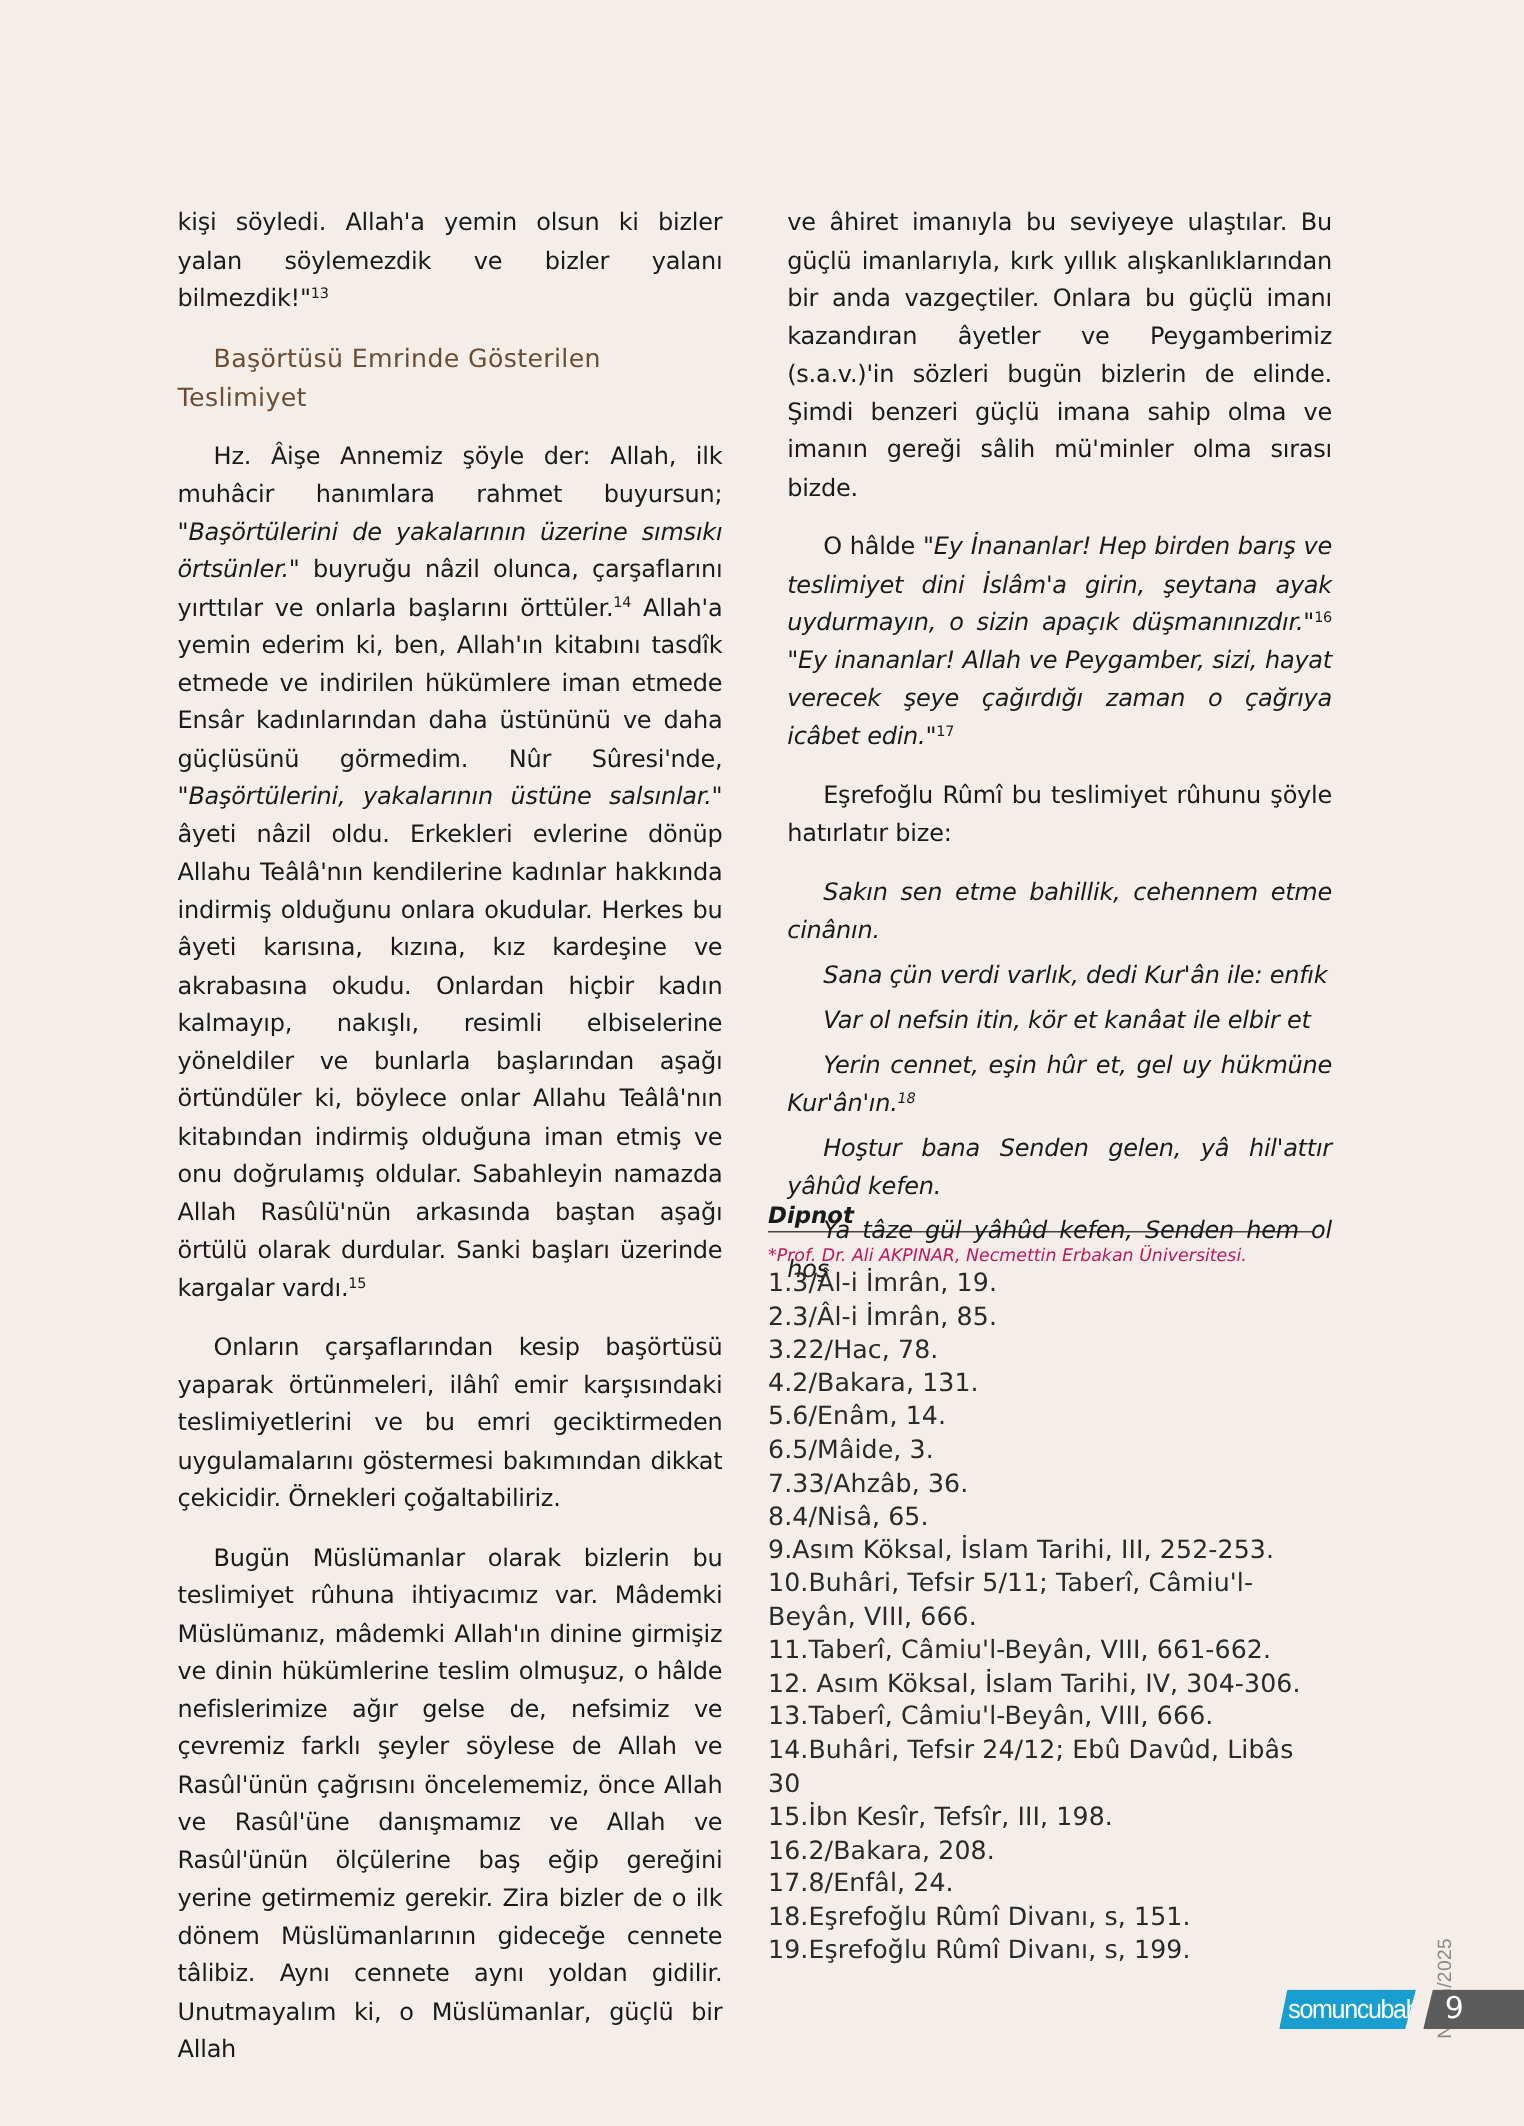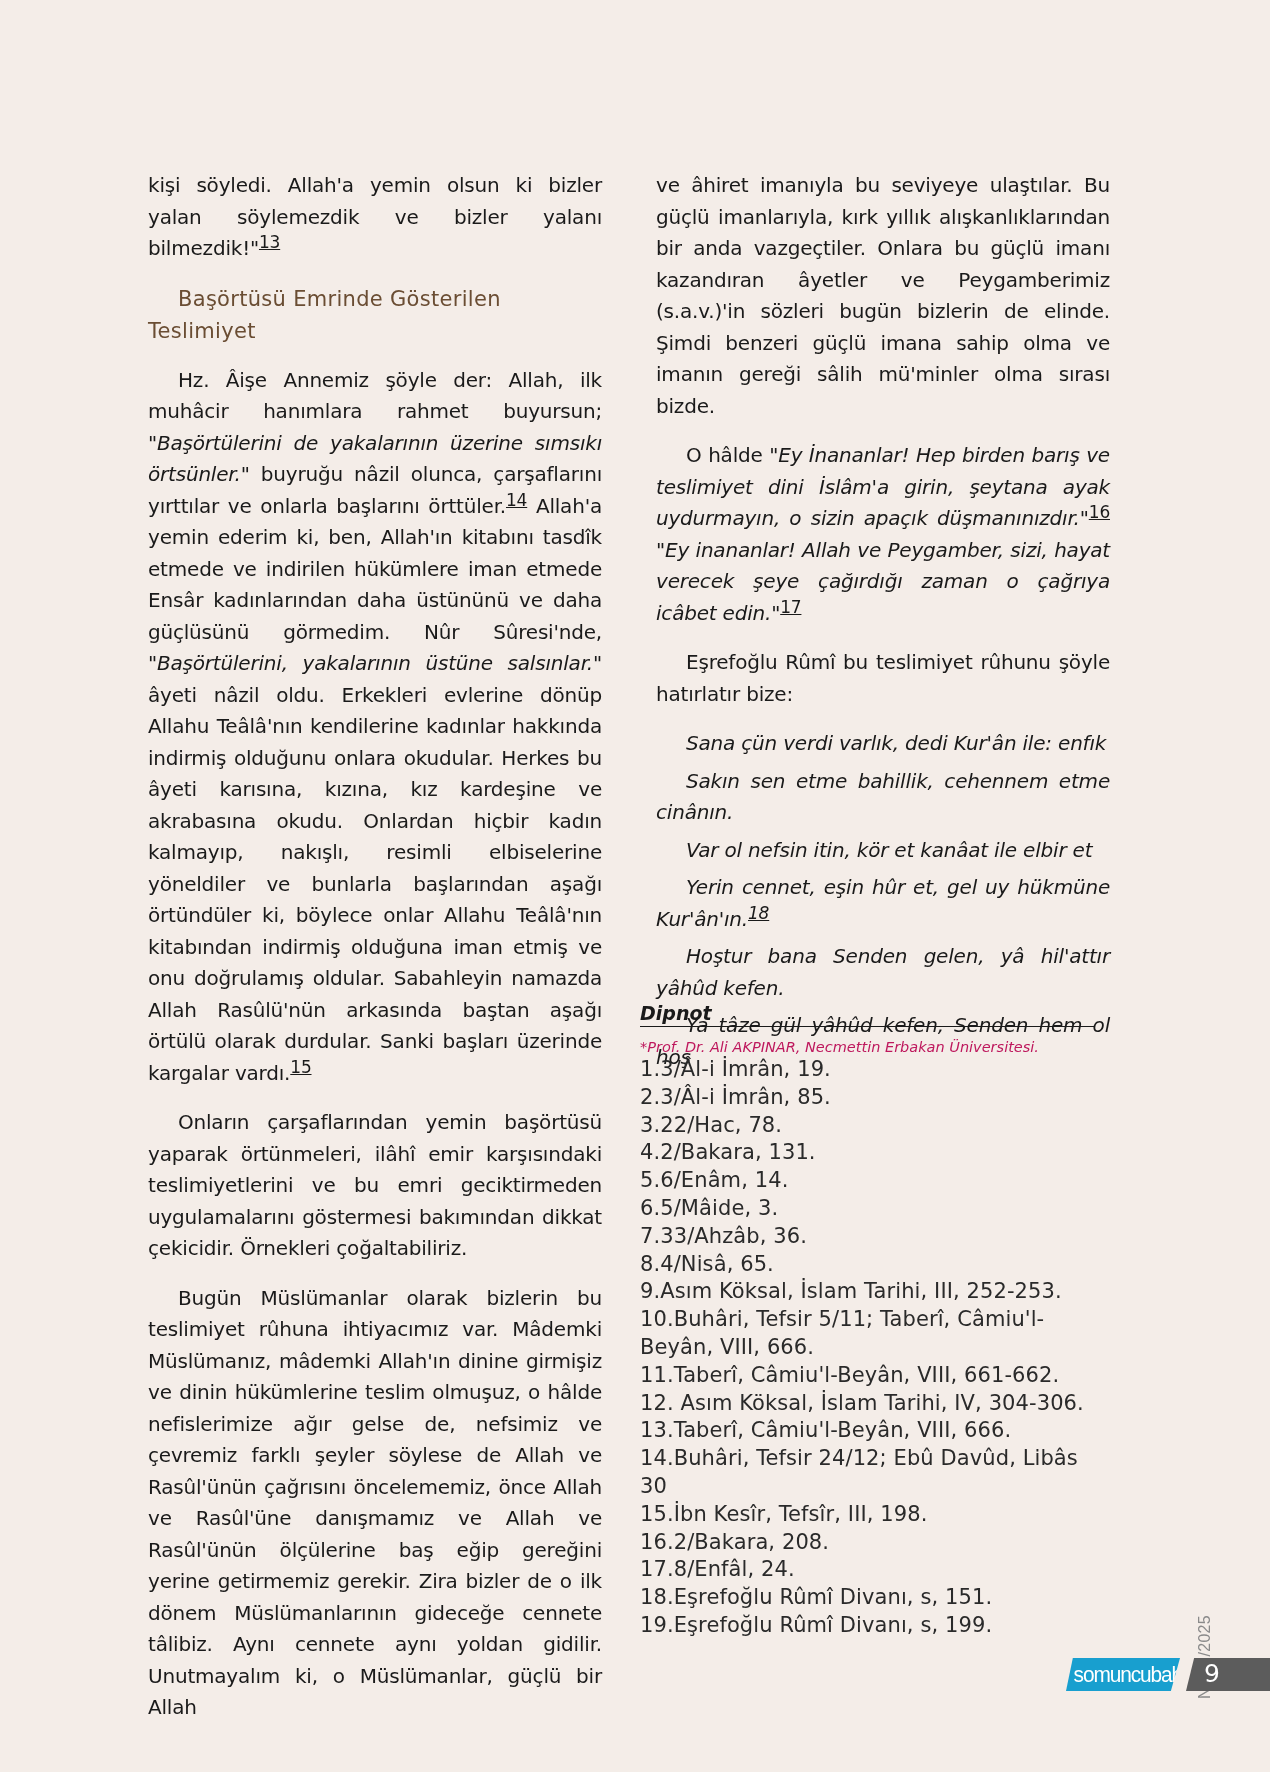--- a/index.html
+++ b/index.html
@@ -18,21 +18,21 @@
     font-size: 20px;
     line-height: 31.5px;
     text-align: justify;
     letter-spacing: -0.2px;
   }
   .col-left { left: 148px; }
   .col-right { left: 656px; }
   .col p { margin: 0 0 18px 0; text-indent: 30px; }
   .col p.noindent { text-indent: 0; }
   .col i { font-style: italic; }
-  sup { font-size: 17px; line-height: 0; vertical-align: 7px; text-decoration: underline; }
+  sup { font-size: 12px; line-height: 0; vertical-align: 7px; }
   .section-heading {
     color: #6a4d33;
     font-size: 21px;
     line-height: 32px;
     margin: 0 0 18px 0;
     text-indent: 30px;
     text-align: left;
     letter-spacing: 0.3px;
   }
   .verse { margin: 0 0 6px 0; text-indent: 30px; font-style: italic; }
@@ -97,34 +97,34 @@
 </head>
 <body>
 
 <div class="col col-left">
   <p class="noindent"><span>kişi söyledi. Allah'a yemin olsun ki bizler yalan söylemezdik ve bizler yalanı bilmezdik!"</span><sup>13</sup></p>
 
   <div class="section-heading">Başörtüsü Emrinde Gösterilen Teslimiyet</div>
 
   <p><span>Hz. Âişe Annemiz şöyle der: Allah, ilk muhâcir hanımlara rahmet buyursun; </span><i>"Başörtülerini de yakalarının üzerine sımsıkı örtsünler."</i><span> buyruğu nâzil olunca, çarşaflarını yırttılar ve onlarla başlarını örttüler.</span><sup>14</sup><span> Allah'a yemin ederim ki, ben, Allah'ın kitabını tasdîk etmede ve indirilen hükümlere iman etmede Ensâr kadınlarından daha üstününü ve daha güçlüsünü görmedim. Nûr Sûresi'nde, </span><i>"Başörtülerini, yakalarının üstüne salsınlar."</i><span> âyeti nâzil oldu. Erkekleri evlerine dönüp Allahu Teâlâ'nın kendilerine kadınlar hakkında indirmiş olduğunu onlara okudular. Herkes bu âyeti karısına, kızına, kız kardeşine ve akrabasına okudu. Onlardan hiçbir kadın kalmayıp, nakışlı, resimli elbiselerine yöneldiler ve bunlarla başlarından aşağı örtündüler ki, böylece onlar Allahu Teâlâ'nın kitabından indirmiş olduğuna iman etmiş ve onu doğrulamış oldular. Sabahleyin namazda Allah Rasûlü'nün arkasında baştan aşağı örtülü olarak durdular. Sanki başları üzerinde kargalar vardı.</span><sup>15</sup></p>
 
-  <p>Onların çarşaflarından yemin başörtüsü yaparak örtünmeleri, ilâhî emir karşısındaki teslimiyetlerini ve bu emri geciktirmeden uygulamalarını göstermesi bakımından dikkat çekicidir. Örnekleri çoğaltabiliriz.</p>
+  <p>Onların çarşaflarından kesip başörtüsü yaparak örtünmeleri, ilâhî emir karşısındaki teslimiyetlerini ve bu emri geciktirmeden uygulamalarını göstermesi bakımından dikkat çekicidir. Örnekleri çoğaltabiliriz.</p>
 
   <p>Bugün Müslümanlar olarak bizlerin bu teslimiyet rûhuna ihtiyacımız var. Mâdemki Müslümanız, mâdemki Allah'ın dinine girmişiz ve dinin hükümlerine teslim olmuşuz, o hâlde nefislerimize ağır gelse de, nefsimiz ve çevremiz farklı şeyler söylese de Allah ve Rasûl'ünün çağrısını öncelememiz, önce Allah ve Rasûl'üne danışmamız ve Allah ve Rasûl'ünün ölçülerine baş eğip gereğini yerine getirmemiz gerekir. Zira bizler de o ilk dönem Müslümanlarının gideceğe cennete tâlibiz. Aynı cennete aynı yoldan gidilir. Unutmayalım ki, o Müslümanlar, güçlü bir Allah</p>
 </div>
 
 <div class="col col-right">
   <p class="noindent">ve âhiret imanıyla bu seviyeye ulaştılar. Bu güçlü imanlarıyla, kırk yıllık alışkanlıklarından bir anda vazgeçtiler. Onlara bu güçlü imanı kazandıran âyetler ve Peygamberimiz (s.a.v.)'in sözleri bugün bizlerin de elinde. Şimdi benzeri güçlü imana sahip olma ve imanın gereği sâlih mü'minler olma sırası bizde.</p>
 
   <p><span>O hâlde </span><i>"Ey İnananlar! Hep birden barış ve teslimiyet dini İslâm'a girin, şeytana ayak uydurmayın, o sizin apaçık düşmanınızdır."</i><sup>16</sup><i> "Ey inananlar! Allah ve Peygamber, sizi, hayat verecek şeye çağırdığı zaman o çağrıya icâbet edin."</i><sup>17</sup></p>
 
   <p>Eşrefoğlu Rûmî bu teslimiyet rûhunu şöyle hatırlatır bize:</p>
 
+  <div class="verse">Sakın sen etme bahillik, cehennem etme cinânın.</div>
   <div class="verse">Sana çün verdi varlık, dedi Kur'ân ile: enfık</div>
-  <div class="verse">Sakın sen etme bahillik, cehennem etme cinânın.</div>
   <div class="verse">Var ol nefsin itin, kör et kanâat ile elbir et</div>
   <div class="verse gap"><span>Yerin cennet, eşin hûr et, gel uy hükmüne Kur'ân'ın.</span><sup>18</sup></div>
   <div class="verse">Hoştur bana Senden gelen, yâ hil'attır yâhûd kefen.</div>
   <div class="verse">Ya tâze gül yâhûd kefen, Senden hem ol hoş</div>
 </div>
 
 <div class="footnotes">
   <div class="fn-title">Dipnot</div>
   <div class="fn-author">*Prof. Dr. Ali AKPINAR, Necmettin Erbakan Üniversitesi.</div>
   <ul class="fn-list">

